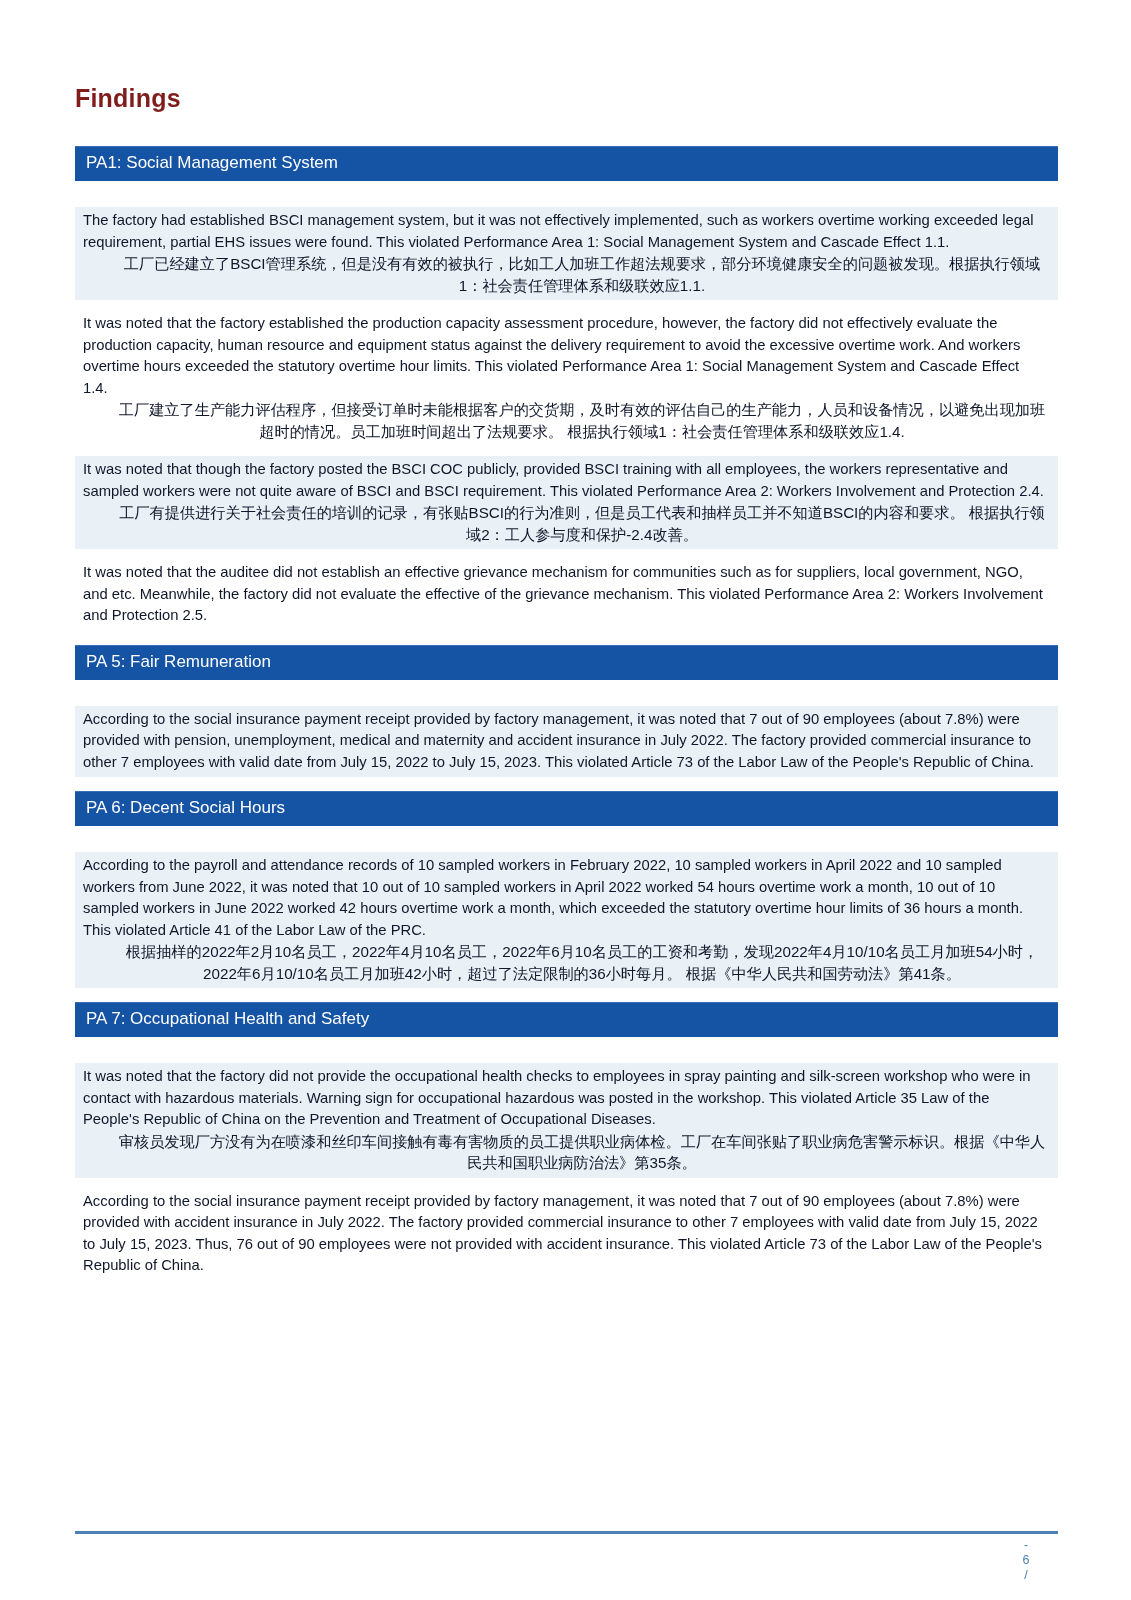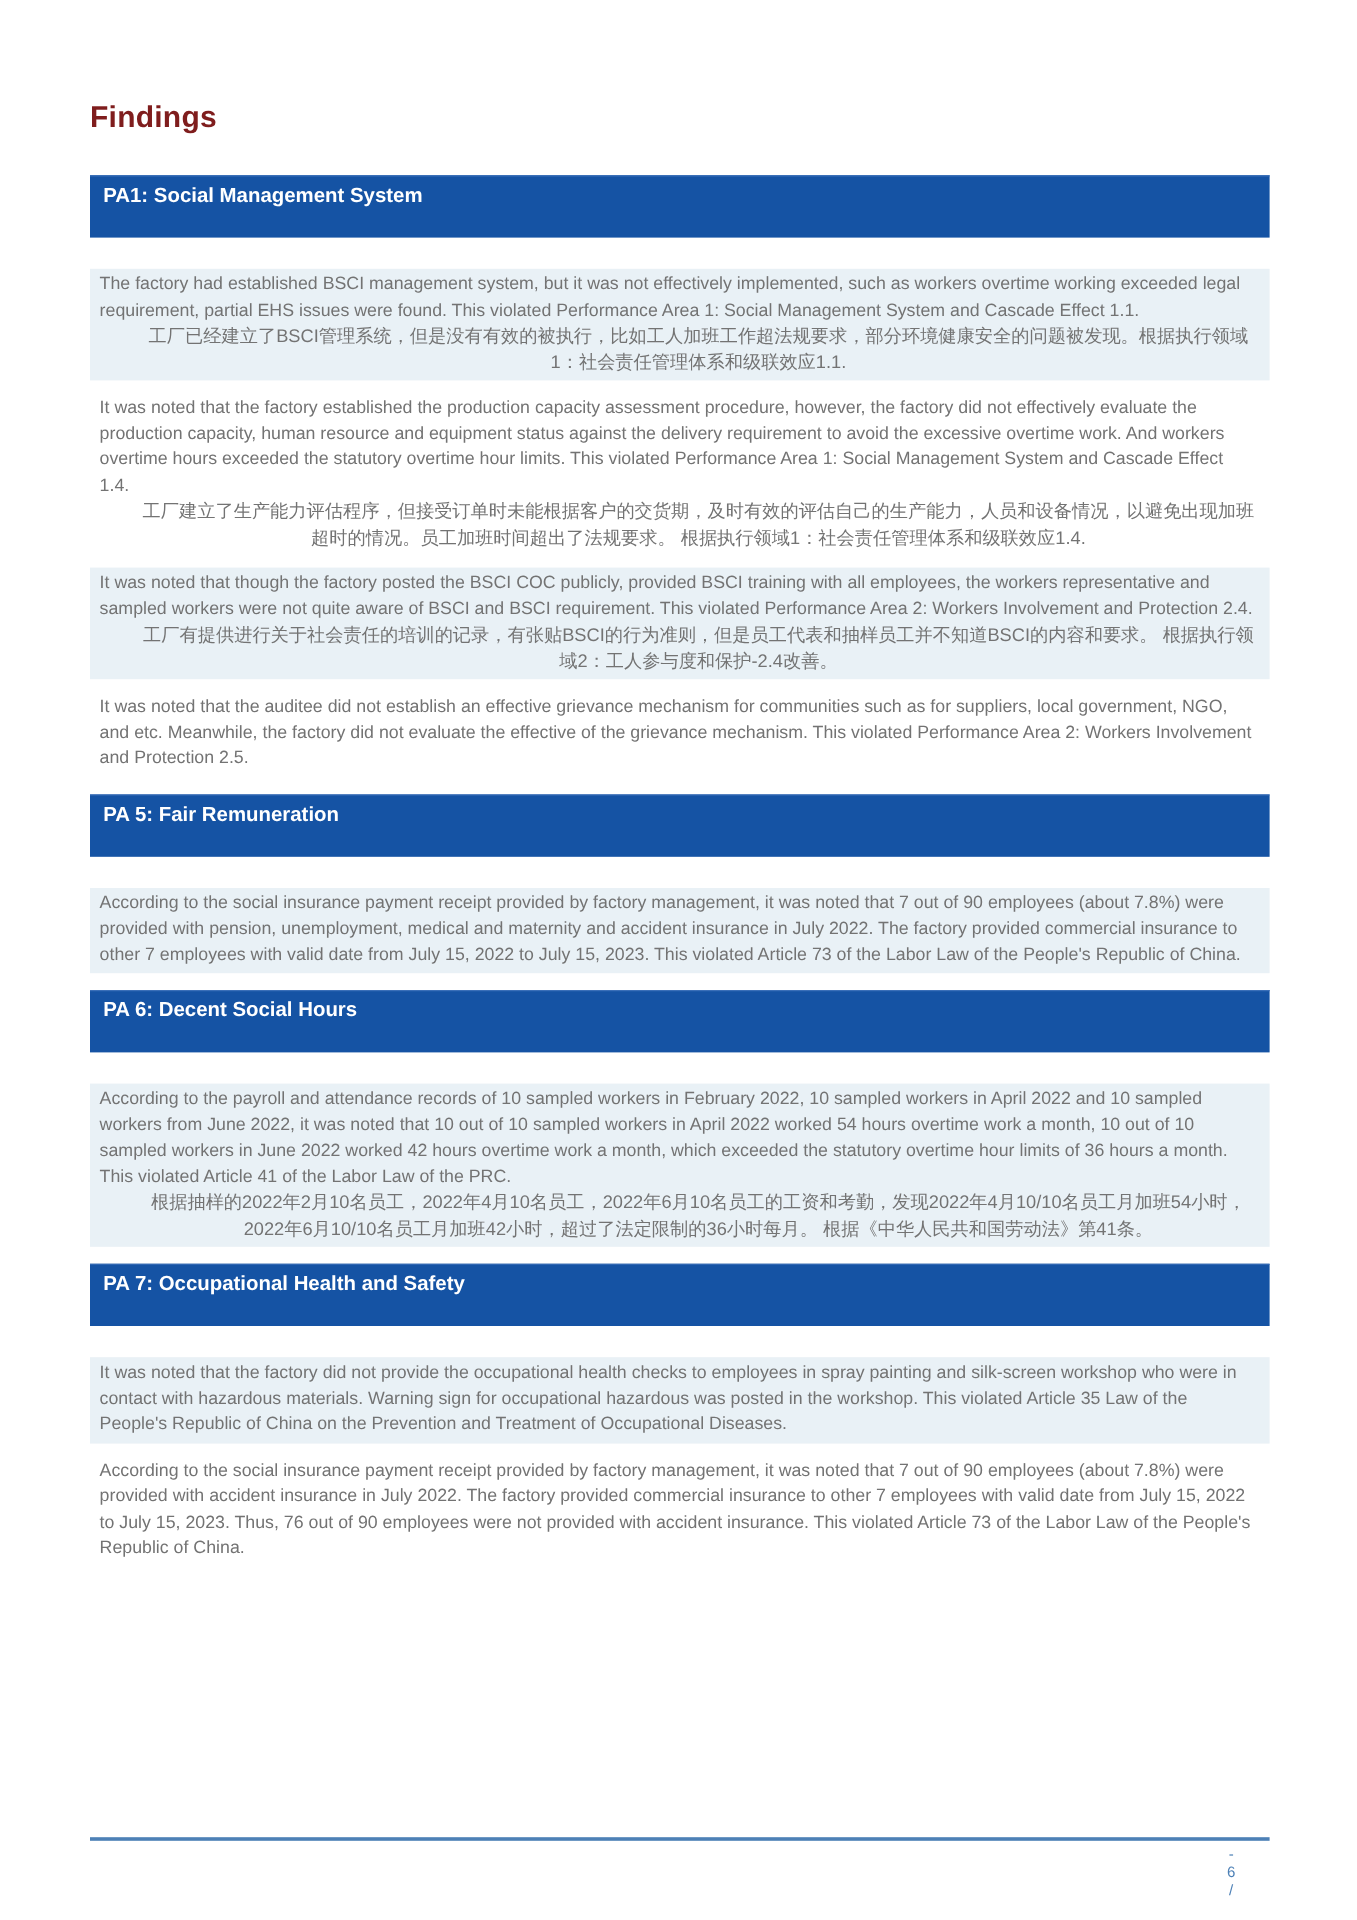--- a/index.html
+++ b/index.html
@@ -21,28 +21,28 @@
     margin: 0 0 33px 0;
     font-size: 25px;
     font-weight: bold;
     color: #7f1d1d;
     letter-spacing: 0.2px;
   }
   section.pa { margin: 0; }
   .bar {
     background: #1553a4;
     color: #ffffff;
-    font-weight: bold;
+    font-weight: normal;
     font-size: 17px;
-    padding: 7px 11px 25px 11px;
+    padding: 7px 11px 8px 11px;
     margin: 14px 0 26px 0;
     box-shadow: inset 0 1px 0 #3a6fb8;
   }
   .block {
-    color: #737373;
+    color: #0f172a;
     font-size: 14.8px;
     line-height: 21.5px;
     padding: 3px 10px 4px 8px;
     margin: 0 0 10px 0;
   }
   .block.hl { background: #e9f1f6; }
   .block p { margin: 0; }
   .block p.zh { padding-left: 33px; font-size: 15.2px; text-align: center; }
   .footer-rule {
     position: absolute;
@@ -101,20 +101,21 @@
     <div class="block hl">
       <p class="en">According to the payroll and attendance records of 10 sampled workers in February 2022, 10 sampled workers in April 2022 and 10 sampled workers from June 2022, it was noted that 10 out of 10 sampled workers in April 2022 worked 54 hours overtime work a month, 10 out of 10 sampled workers in June 2022 worked 42 hours overtime work a month, which exceeded the statutory overtime hour limits of 36 hours a month. This violated Article 41 of the Labor Law of the PRC.</p>
       <p class="zh">根据抽样的2022年2月10名员工，2022年4月10名员工，2022年6月10名员工的工资和考勤，发现2022年4月10/10名员工月加班54小时，2022年6月10/10名员工月加班42小时，超过了法定限制的36小时每月。 根据《中华人民共和国劳动法》第41条。</p>
     </div>
   </section>
 
   <section class="pa">
     <div class="bar">PA 7: Occupational Health and Safety</div>
     <div class="block hl">
       <p class="en">It was noted that the factory did not provide the occupational health checks to employees in spray painting and silk-screen workshop who were in contact with hazardous materials. Warning sign for occupational hazardous was posted in the workshop. This violated Article 35 Law of the People's Republic of China on the Prevention and Treatment of Occupational Diseases.</p>
+      <p class="zh">审核员发现厂方没有为在喷漆和丝印车间接触有毒有害物质的员工提供职业病体检。工厂在车间张贴了职业病危害警示标识。根据《中华人民共和国职业病防治法》第35条。</p>
     </div>
     <div class="block">
       <p class="en">According to the social insurance payment receipt provided by factory management, it was noted that 7 out of 90 employees (about 7.8%) were provided with accident insurance in July 2022. The factory provided commercial insurance to other 7 employees with valid date from July 15, 2022 to July 15, 2023. Thus, 76 out of 90 employees were not provided with accident insurance. This violated Article 73 of the Labor Law of the People's Republic of China.</p>
     </div>
   </section>
 
 </div>
 
 <div class="footer-rule"></div>
 

